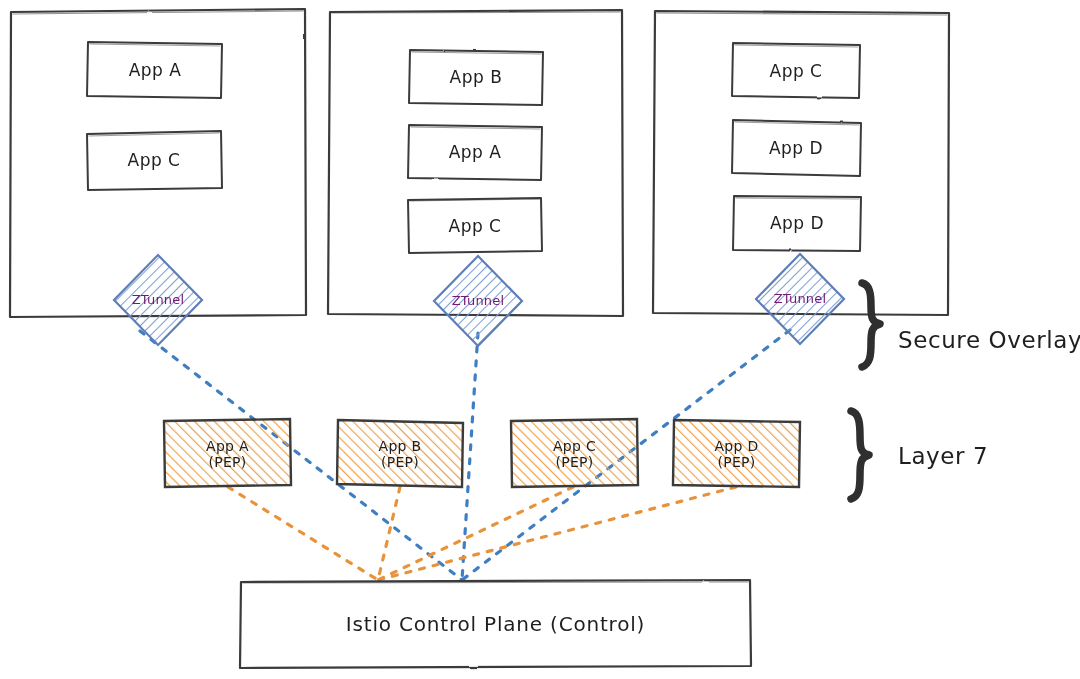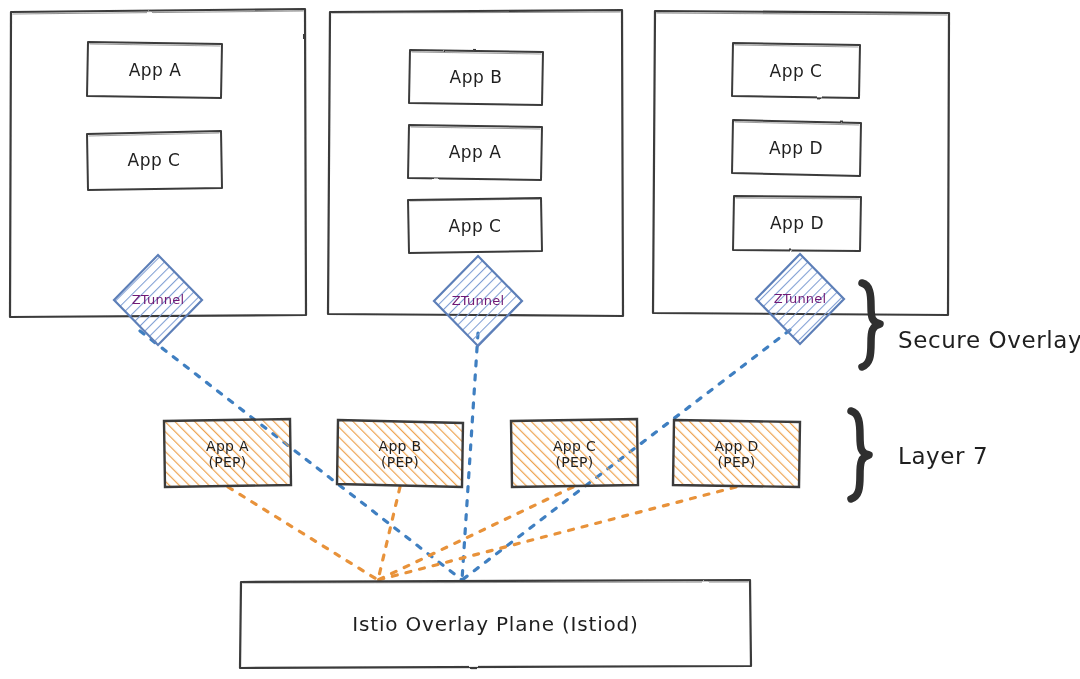--- a/index.html
+++ b/index.html
@@ -235,15 +235,15 @@
     <span>(PEP)</span>
   </div>
   <div class="lbl pep-label centerer" style="left:673px; top:421px; width:127px; height:65px; flex-direction:column;">
     <span>App D</span>
     <span>(PEP)</span>
   </div>
 
   <div class="lbl brace-label" style="left:898px; top:327px;">Secure Overlay</div>
   <div class="lbl brace-label" style="left:898px; top:443px;">Layer 7</div>
 
-  <div class="lbl control-label centerer" style="left:240px; top:580px; width:511px; height:88px;">Istio Overlay Plane (Istiod)</div>
+  <div class="lbl control-label centerer" style="left:240px; top:580px; width:511px; height:88px;">Istio Control Plane (Control)</div>
 
 </div>
 
 </body></html>

